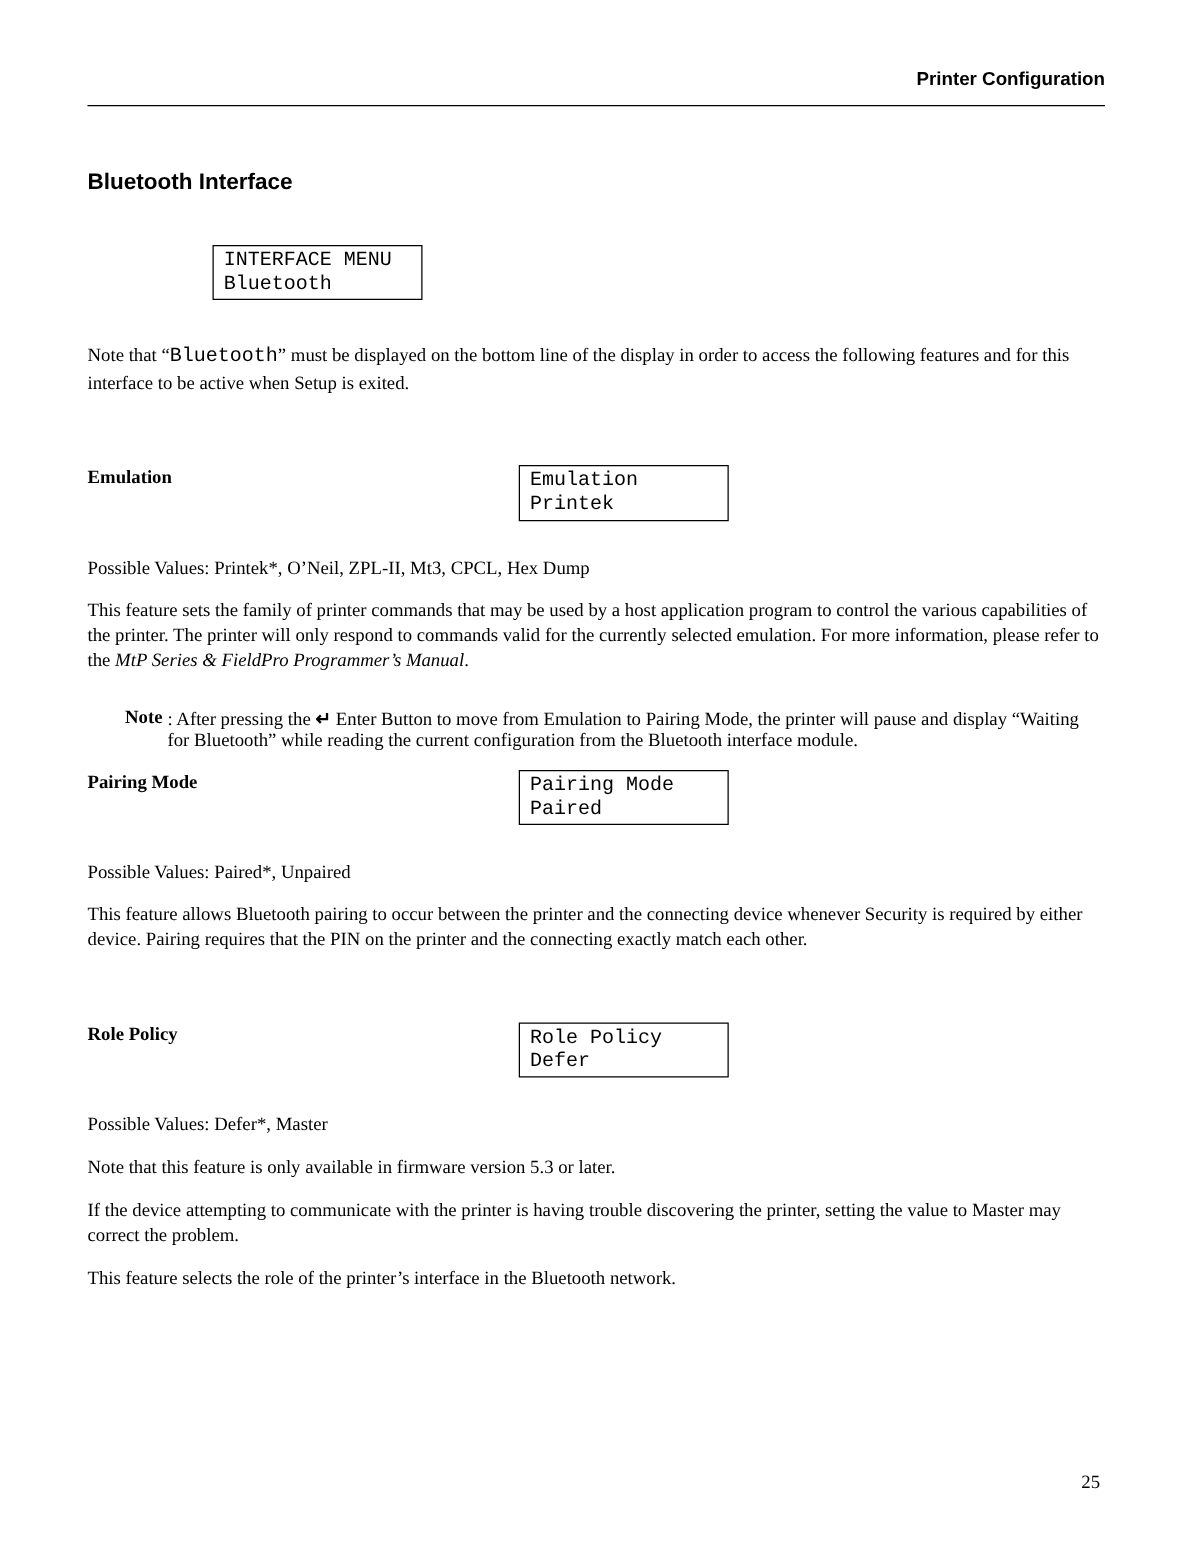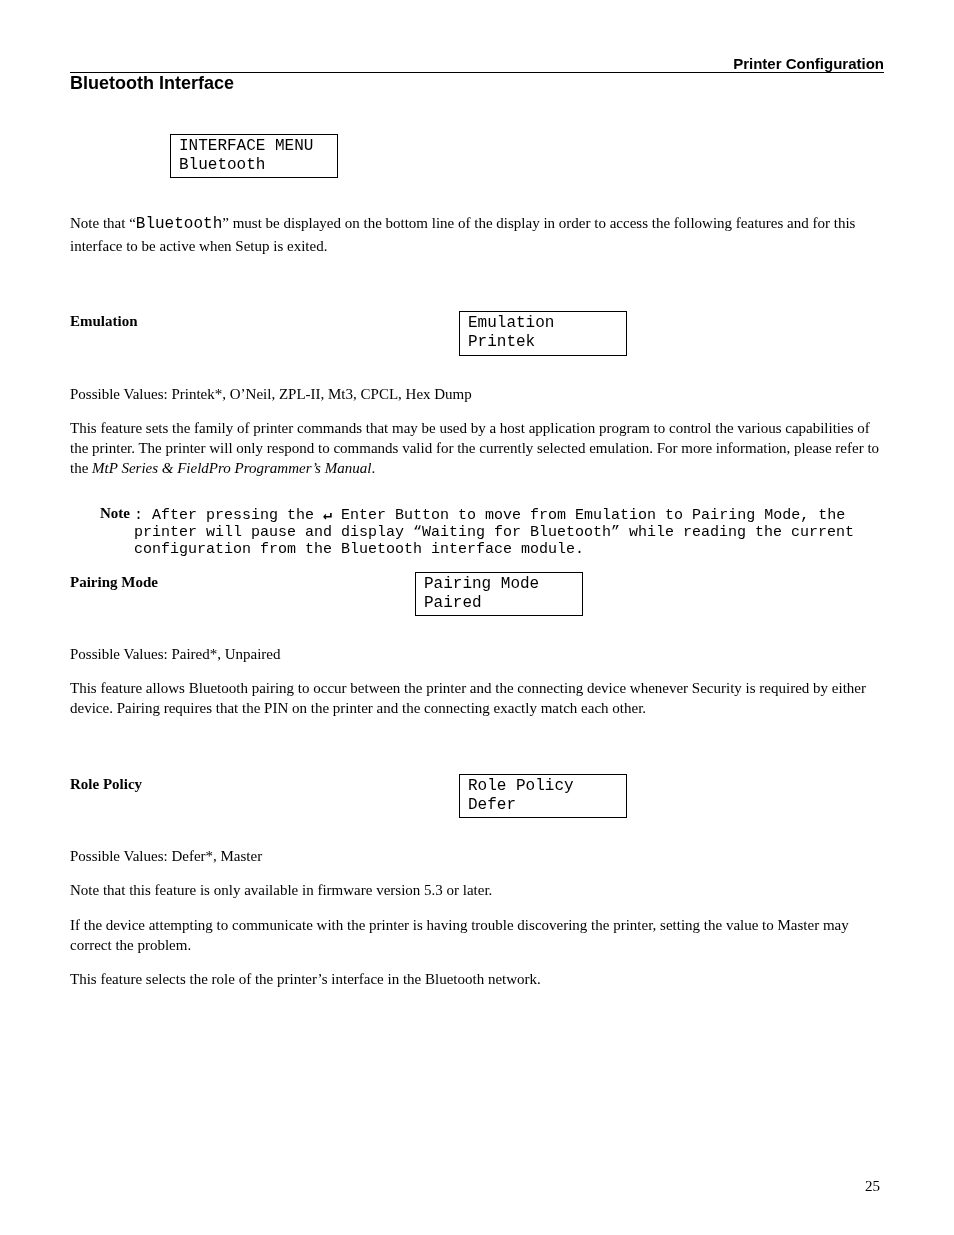--- a/index.html
+++ b/index.html
@@ -12,25 +12,26 @@
   }
   .page {
     width: 954px;
     height: 1235px;
     position: relative;
     box-sizing: border-box;
     padding: 55px 70px 40px 70px;
   }
   .header-line {
     border-bottom: 1px solid #000;
-    padding-bottom: 0;
+    padding-bottom: 12px;
     text-align: right;
     font-family: Arial, Helvetica, sans-serif;
     font-weight: bold;
     font-size: 15px;
+    margin-bottom: 50px;
   }
   h2.section-title {
     font-family: Arial, Helvetica, sans-serif;
     font-weight: bold;
     font-size: 18px;
     margin: 0 0 40px 0;
   }
   .lcd-box {
     border: 1px solid #000;
     padding: 2px 8px;
@@ -72,29 +73,28 @@
     margin: 26px 0 14px 30px;
     display: flex;
   }
   .note-label {
     font-weight: bold;
     flex-shrink: 0;
     margin-right: 4px;
   }
   .note-body {
     flex: 1;
-    font-family: Liberation Mono, monospace;
   }
   .enter-icon {
     display: inline-block;
     font-weight: bold;
     font-size: 15px;
     vertical-align: baseline;
   }
-  .section-gap-lg { margin-top: 55px; gap: 44px; }
+  .section-gap-lg { margin-top: 55px; }
   .page-number {
     position: absolute;
     bottom: 40px;
     right: 74px;
     font-size: 15px;
   }
 </style>
 </head>
 <body>
 

